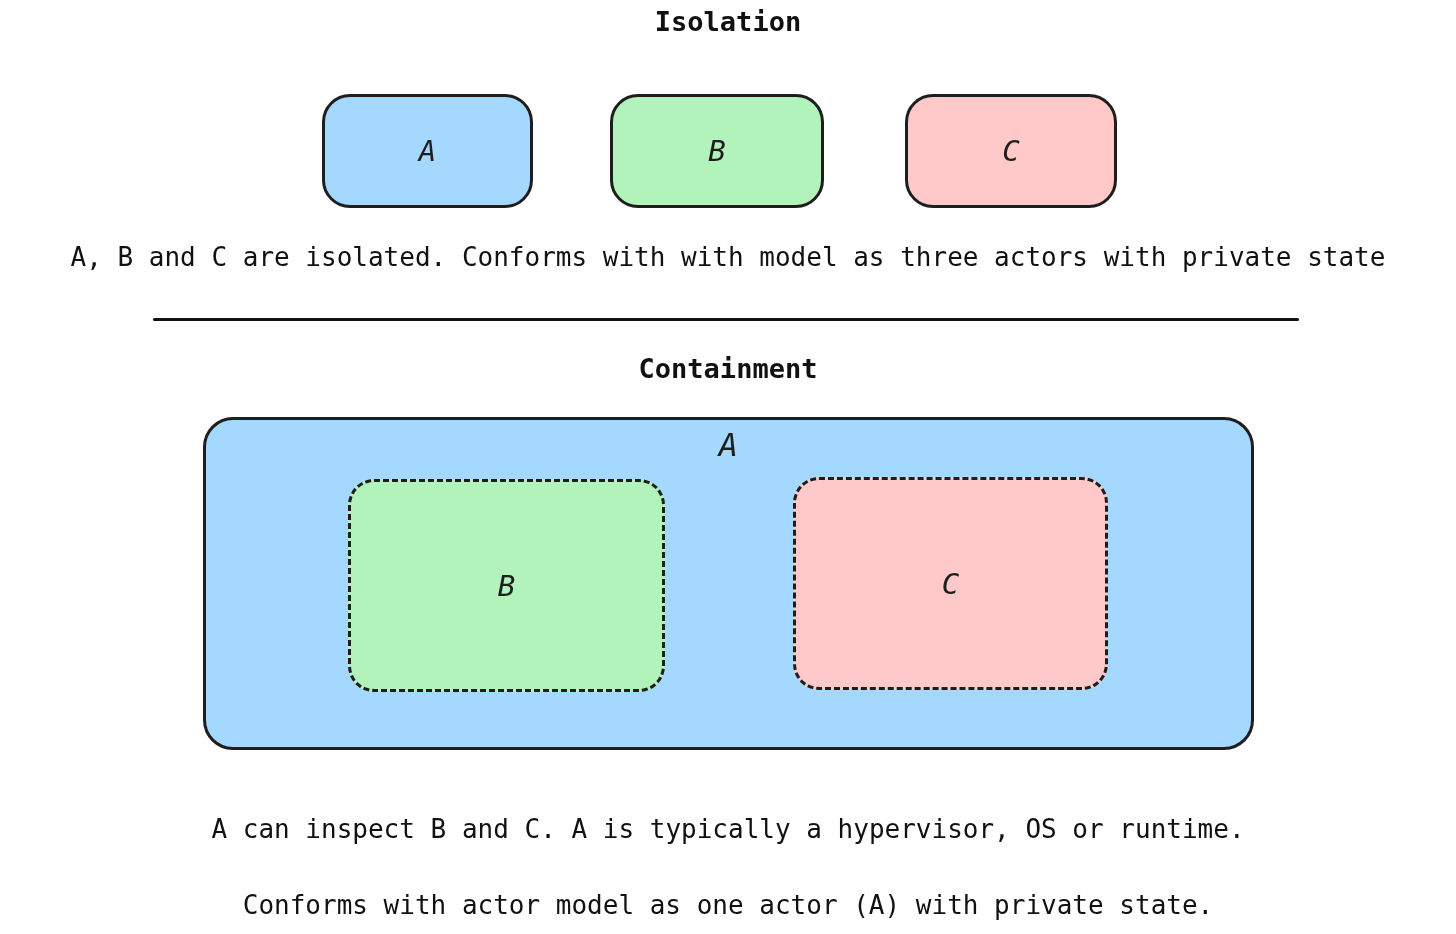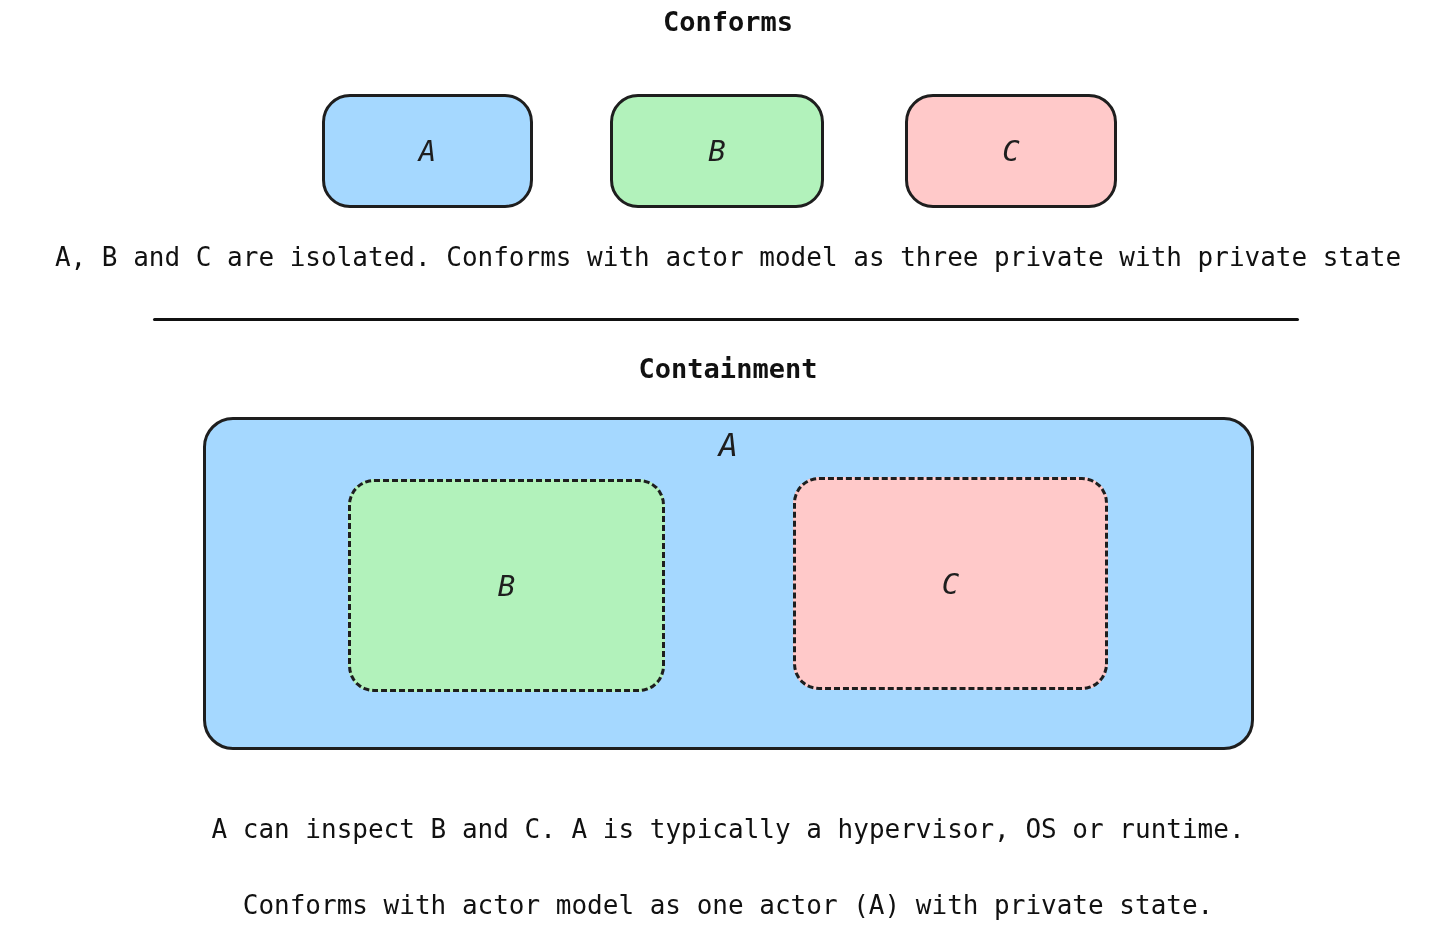--- a/index.html
+++ b/index.html
@@ -93,35 +93,35 @@
     align-items: center;
     justify-content: center;
     box-sizing: border-box;
   }
 </style>
 </head>
 <body>
 
 <div class="canvas">
 
-  <div class="section-title" style="top: 6px;">Conforms</div>
+  <div class="section-title" style="top: 6px;">Isolation</div>
 
   <div class="actor-box" style="left: 322px; width: 211px; background-color: rgb(165, 216, 255);">
     <span class="box-label">A</span>
   </div>
 
   <div class="actor-box" style="left: 610px; width: 214px; background-color: rgb(178, 242, 187);">
     <span class="box-label">B</span>
   </div>
 
   <div class="actor-box" style="left: 905px; width: 212px; background-color: rgb(255, 201, 201);">
     <span class="box-label">C</span>
   </div>
 
-  <div class="caption" style="top: 242px;">A, B and C are isolated. Conforms with actor model as three private with private state</div>
+  <div class="caption" style="top: 242px;">A, B and C are isolated. Conforms with with model as three actors with private state</div>
 
   <div class="divider"></div>
 
   <div class="section-title" style="top: 353px;">Containment</div>
 
   <div class="container-box" style="background-color: rgb(165, 216, 255);">
 
     <div class="container-label">A</div>
 
     <div class="inner-box" style="left: 142px; top: 59px; width: 317px; background-color: rgb(178, 242, 187);">

